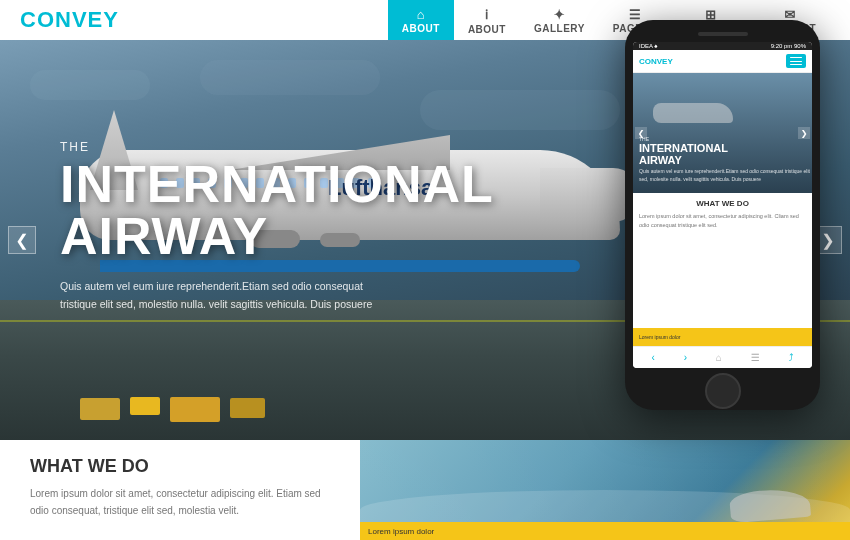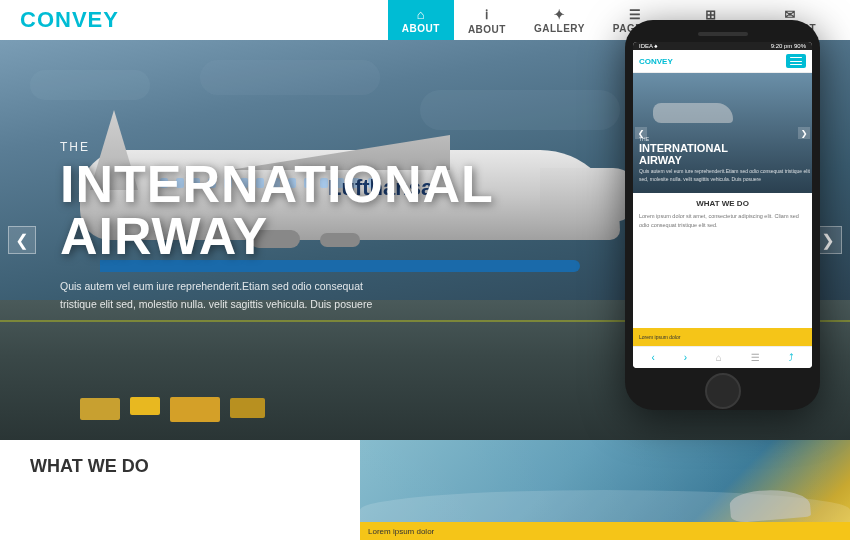--- a/index.html
+++ b/index.html
@@ -494,20 +494,21 @@
     <div class="hero-desc">Quis autem vel eum iure reprehenderit.Etiam sed odio consequat tristique elit sed, molestio nulla. velit sagittis vehicula. Duis posuere</div>
   </div>
 
   <div class="hero-arrow left">❮</div>
   <div class="hero-arrow right">❯</div>
 </div>
 
 <div class="bottom">
   <div class="bottom-left">
     <div class="bottom-title">WHAT WE DO</div>
+    <div class="bottom-text">Lorem ipsum dolor sit amet, consectetur adipiscing elit. Etiam sed odio consequat, tristique elit sed, molestia velit.</div>
   </div>
   <div class="bottom-image">
     <div class="bottom-image-overlay"></div>
 
     <div style="position:absolute;bottom:0;left:0;right:0;height:50px;background:rgba(255,255,255,0.15);border-radius:50% 50% 0 0 / 20px 20px 0 0;"></div>
     <div class="img-plane"></div>
 
     <div style="position:absolute;bottom:0;left:0;right:0;height:18px;background:#f5c518;display:flex;align-items:center;padding:0 8px;">
       <span style="font-size:8px;color:#333;">Lorem ipsum dolor</span>
     </div>

